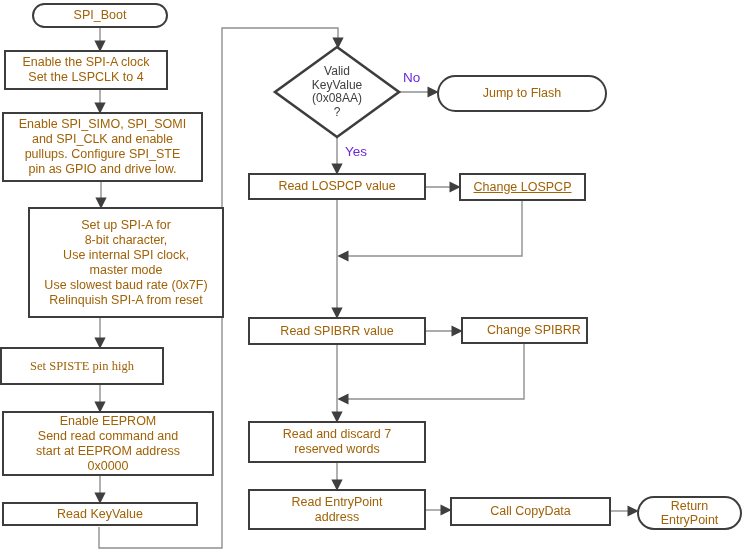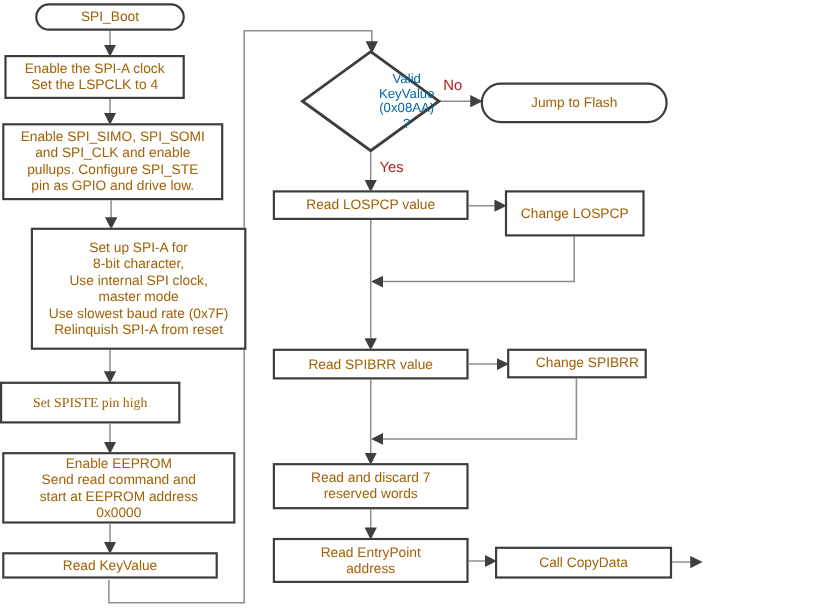--- a/index.html
+++ b/index.html
@@ -37,31 +37,31 @@
   }
   .node span {
     white-space: pre-line;
     display: block;
   }
   .terminator { border-radius: 20px; }
   .decision-text {
     position: absolute;
     display: flex;
     align-items: center;
-    justify-content: flex-end;
+    justify-content: center;
     text-align: center;
-    color: #0369a1;
+    color: #404040;
     font-size: 12px;
     line-height: 13.5px;
     background: transparent;
   }
   .decision-text span { white-space: pre-line; display: block; }
   .edge-label {
     position: absolute;
-    color: #b91c1c;
+    color: #6d28d9;
     font-size: 13.5px;
     line-height: 14px;
     background: transparent;
   }
   path.wire, polyline.wire {
     fill: none;
     stroke: #8f8f8f;
     stroke-width: 1.4;
   }
 </style>
@@ -147,21 +147,21 @@
   </div>
 
   <div class="node terminator" style="left:437px; top:75px; width:170px; height:37px; border-radius:19px;">
     <span>Jump to Flash</span>
   </div>
 
   <div class="node" style="left:248px; top:173px; width:178px; height:27px;">
     <span>Read LOSPCP value</span>
   </div>
 
-  <div class="node" style="left:459px; top:173px; width:127px; height:42px;">
+  <div class="node" style="left:459px; top:173px; width:127px; height:28px;text-decoration:underline;">
     <span>Change LOSPCP</span>
   </div>
 
   <div class="node" style="left:248px; top:317px; width:178px; height:28px;">
     <span>Read SPIBRR value</span>
   </div>
 
   <div class="node" style="left:461px; top:317px; width:127px; height:27px;padding-left:19px;">
     <span>Change SPIBRR</span>
   </div>
@@ -173,18 +173,22 @@
 
   <div class="node" style="left:248px; top:489px; width:178px; height:41px;">
     <span>Read EntryPoint
 address</span>
   </div>
 
   <div class="node" style="left:450px; top:497px; width:161px; height:29px;">
     <span>Call CopyData</span>
   </div>
 
+  <div class="node terminator" style="left:637px; top:496px; width:105px; height:34px; border-radius:17px; font-size:12.5px; line-height:14px;">
+    <span>Return
+EntryPoint</span>
+  </div>
 
   <div class="edge-label" style="left:403px; top:71px;">No</div>
 
   <div class="edge-label" style="left:345px; top:145px;">Yes</div>
 
 </div>
 
 </body></html>

